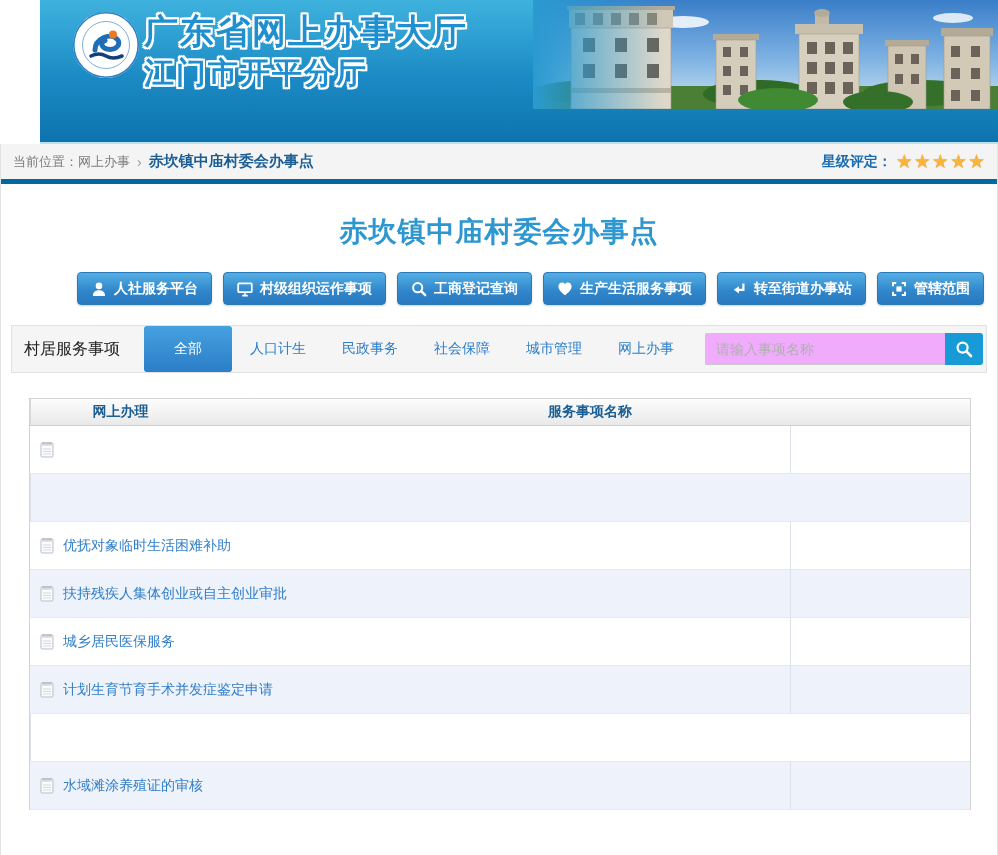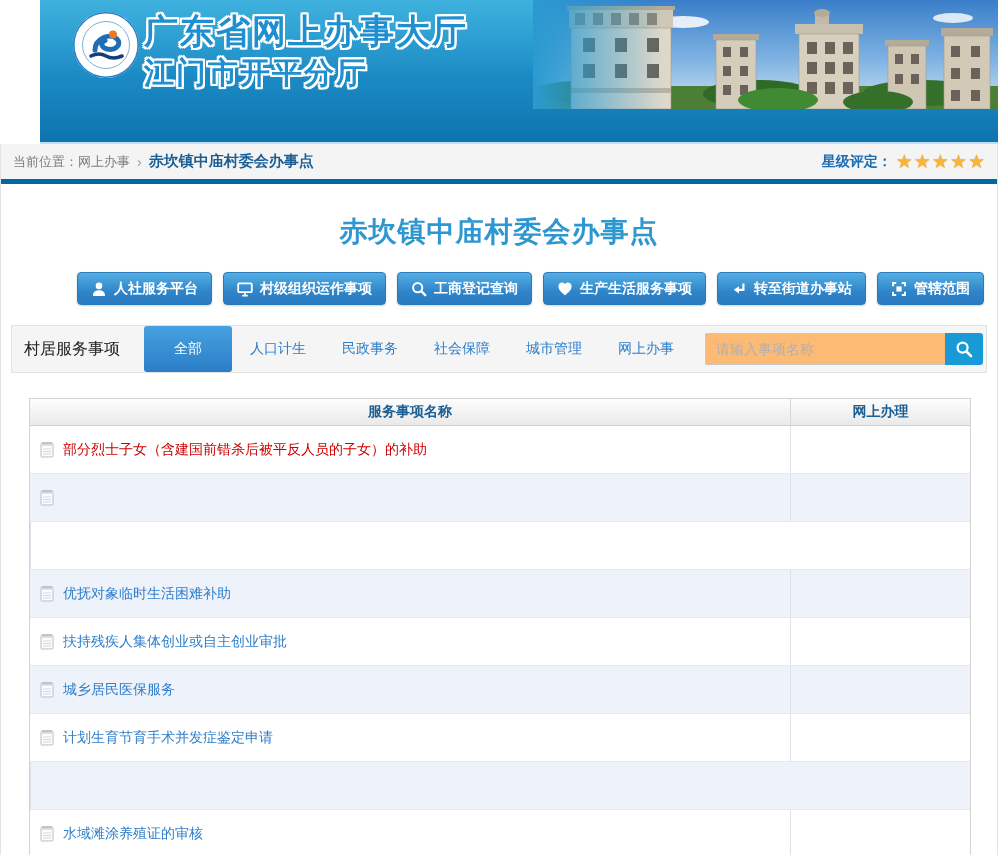--- a/index.html
+++ b/index.html
@@ -78,21 +78,21 @@
     display:flex; align-items:center; padding:0 18px;
     color:#2d7dc8; font-size:14px; cursor:pointer; text-decoration:none;
   }
   .tab.active {
     background: linear-gradient(180deg,#46a1e0,#2b7ec7);
     color:#fff; border-radius:3px; padding:0 30px;
   }
   .search-box { margin-left:auto; align-self:center; display:flex; margin-right:3px; }
   .search-input {
     width: 240px; height: 32px; border:1px solid #c9c9c9; border-right:none;
-    padding: 0 10px; font-size:14px; color:#666; outline:none; background:#fdba74;
+    padding: 0 10px; font-size:14px; color:#666; outline:none; background:#f0abfc;
     border-radius: 2px 0 0 2px; font-family:"Liberation Sans","DejaVu Sans",sans-serif;
   }
   .search-input::placeholder { color:#b0b0b0; }
   .search-btn {
     width: 38px; height: 32px; border:none; background:#189ad6; cursor:pointer;
     border-radius: 0 3px 3px 0; display:flex; align-items:center; justify-content:center;
   }
 
   
   .service-table {
@@ -299,36 +299,24 @@
         <svg width="18" height="18" viewBox="0 0 18 18">
             <circle cx="7.6" cy="7.6" r="5" fill="none" stroke="#fff" stroke-width="2.2"></circle>
             <path d="M11.4 11.4l4.6 4.6" stroke="#fff" stroke-width="2.6" stroke-linecap="round"></path>
           </svg>
       </button>
     </div>
   </div>
 
   <div class="service-table">
     <div class="tbl-head">
+      <div class="th th-online">网上办理</div>
       <div class="th th-name">服务事项名称</div>
-      <div class="th th-online">网上办理</div>
     </div>
     <div>
-  <div class="tbl-row">
-    <div class="cell-name">
-      <svg width="14" height="17" viewBox="0 0 14 17">
-        <rect x="1" y="2" width="12" height="14" rx="1" fill="#fbfcfd" stroke="#b7bdc7"></rect>
-        <rect x="1.5" y="2.5" width="11" height="2.6" fill="#e3e6eb"></rect>
-        <path d="M3 1v2.6M5 1v2.6M7 1v2.6M9 1v2.6M11 1v2.6" stroke="#9aa1ac" stroke-width="0.8"></path>
-        <path d="M3 8h8M3 10.5h8M3 13h8" stroke="#d4d9e0" stroke-width="1"></path>
-      </svg>
-      <a class="service-link red">部分烈士子女（含建国前错杀后被平反人员的子女）的补助</a>
-    </div>
-    <div class="cell-online"></div>
-  </div>
 
   <div class="tbl-row">
     <div class="cell-name">
       <svg width="14" height="17" viewBox="0 0 14 17">
         <rect x="1" y="2" width="12" height="14" rx="1" fill="#fbfcfd" stroke="#b7bdc7"></rect>
         <rect x="1.5" y="2.5" width="11" height="2.6" fill="#e3e6eb"></rect>
         <path d="M3 1v2.6M5 1v2.6M7 1v2.6M9 1v2.6M11 1v2.6" stroke="#9aa1ac" stroke-width="0.8"></path>
         <path d="M3 8h8M3 10.5h8M3 13h8" stroke="#d4d9e0" stroke-width="1"></path>
       </svg>
     </div>

